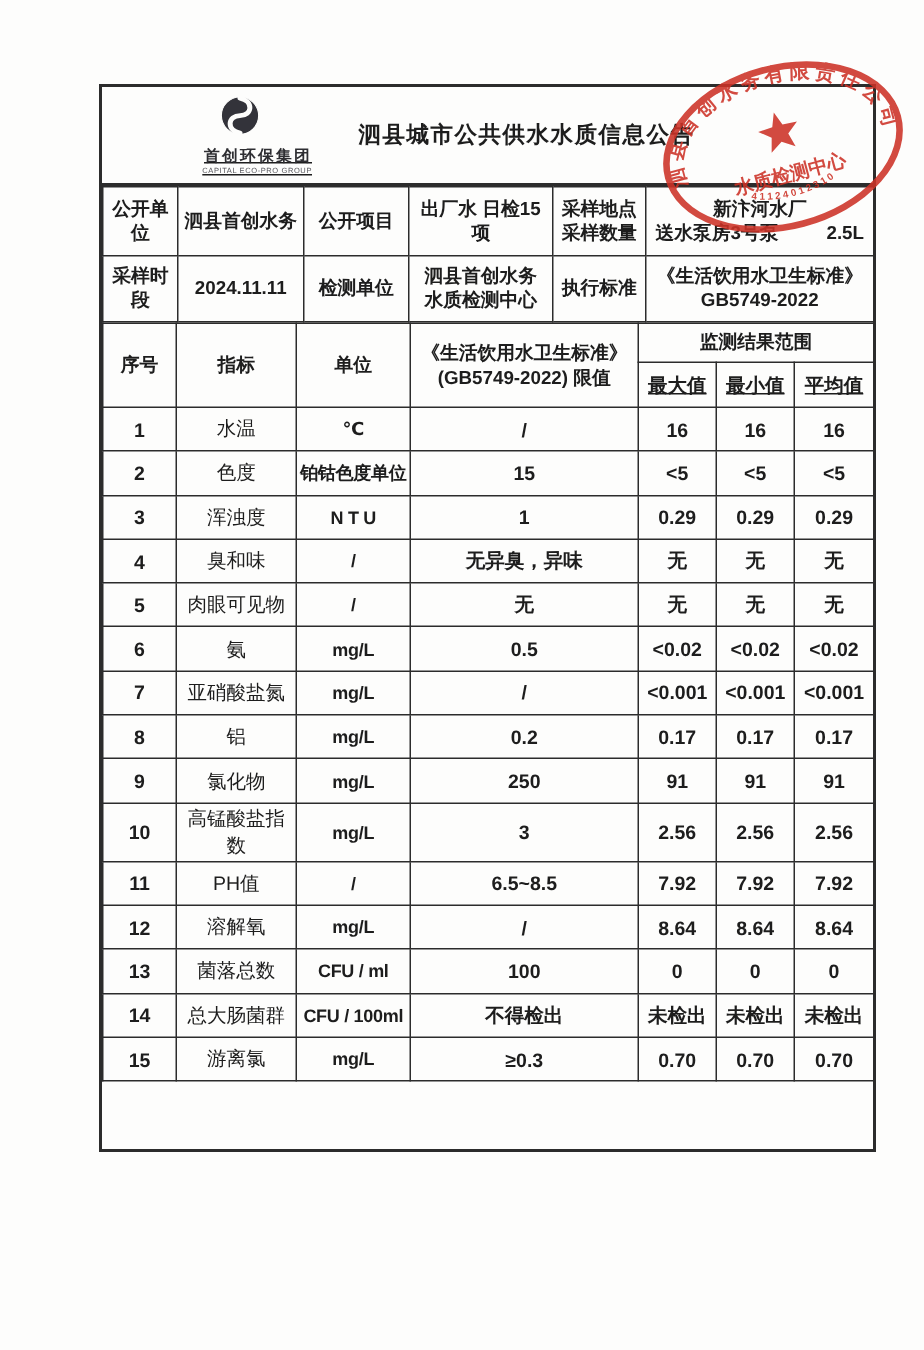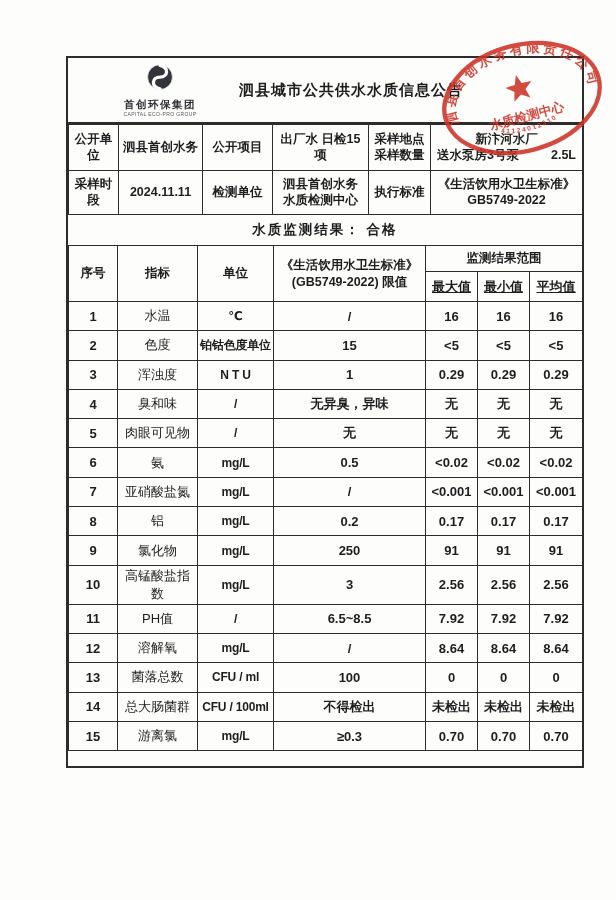--- a/index.html
+++ b/index.html
@@ -8,21 +8,21 @@
     position:relative; width:616px; height:900px; background:#fdfdfc;
     font-family:"Liberation Sans","DejaVu Sans",sans-serif; color:#1d1d1d;
     overflow:hidden; margin:0 auto;
   }
   .doc {
     position:absolute; left:66px; top:56px; width:518px; height:712px;
     border:2px solid #2c2c2c; display:flex; flex-direction:column;
   }
   
   .doc-header { position:relative; height:66px; border-bottom:2px solid #2c2c2c; flex:0 0 auto; }
-  .logo { position:absolute; left:44px; top:3px; width:96px; text-align:center; }
+  .logo { position:absolute; left:44px; top:3px; width:96px; text-align:right;text-decoration:underline; }
   .logo svg { display:block; margin:0 auto; }
   .logo-cn { font-size:10.5px; font-weight:700; letter-spacing:1.5px; color:#2e2e32; line-height:1.1; }
   .logo-en { font-size:5px; color:#55555a; letter-spacing:.4px; line-height:1.3; }
   .doc-title {
     position:absolute; top:50%; left:calc(50% + 26px); transform:translate(-50%,-50%);
     font-size:15px; font-weight:700; letter-spacing:1px; white-space:nowrap;
   }
   .stamp { position:absolute; left:363px; top:-26px; width:182px; height:132px; opacity:.88; pointer-events:none; z-index:5; }
   
   table { border-collapse:collapse; table-layout:fixed; width:100%; }
@@ -121,21 +121,20 @@
         </td>
         <td>执行标准</td>
         <td class="small2">
           <div>《生活饮用水卫生标准》</div>
           <div>GB5749-2022</div>
         </td>
       </tr>
     </tbody>
       </table>
 
-    <div class="result-row">水质监测结果： 合格</div>
 
     <table class="main-table">
       <colgroup>
           <col style="width:49px">
           <col style="width:80px">
           <col style="width:76px">
           <col style="width:152px">
           <col style="width:52px">
           <col style="width:52px">
           <col style="width:53px">

